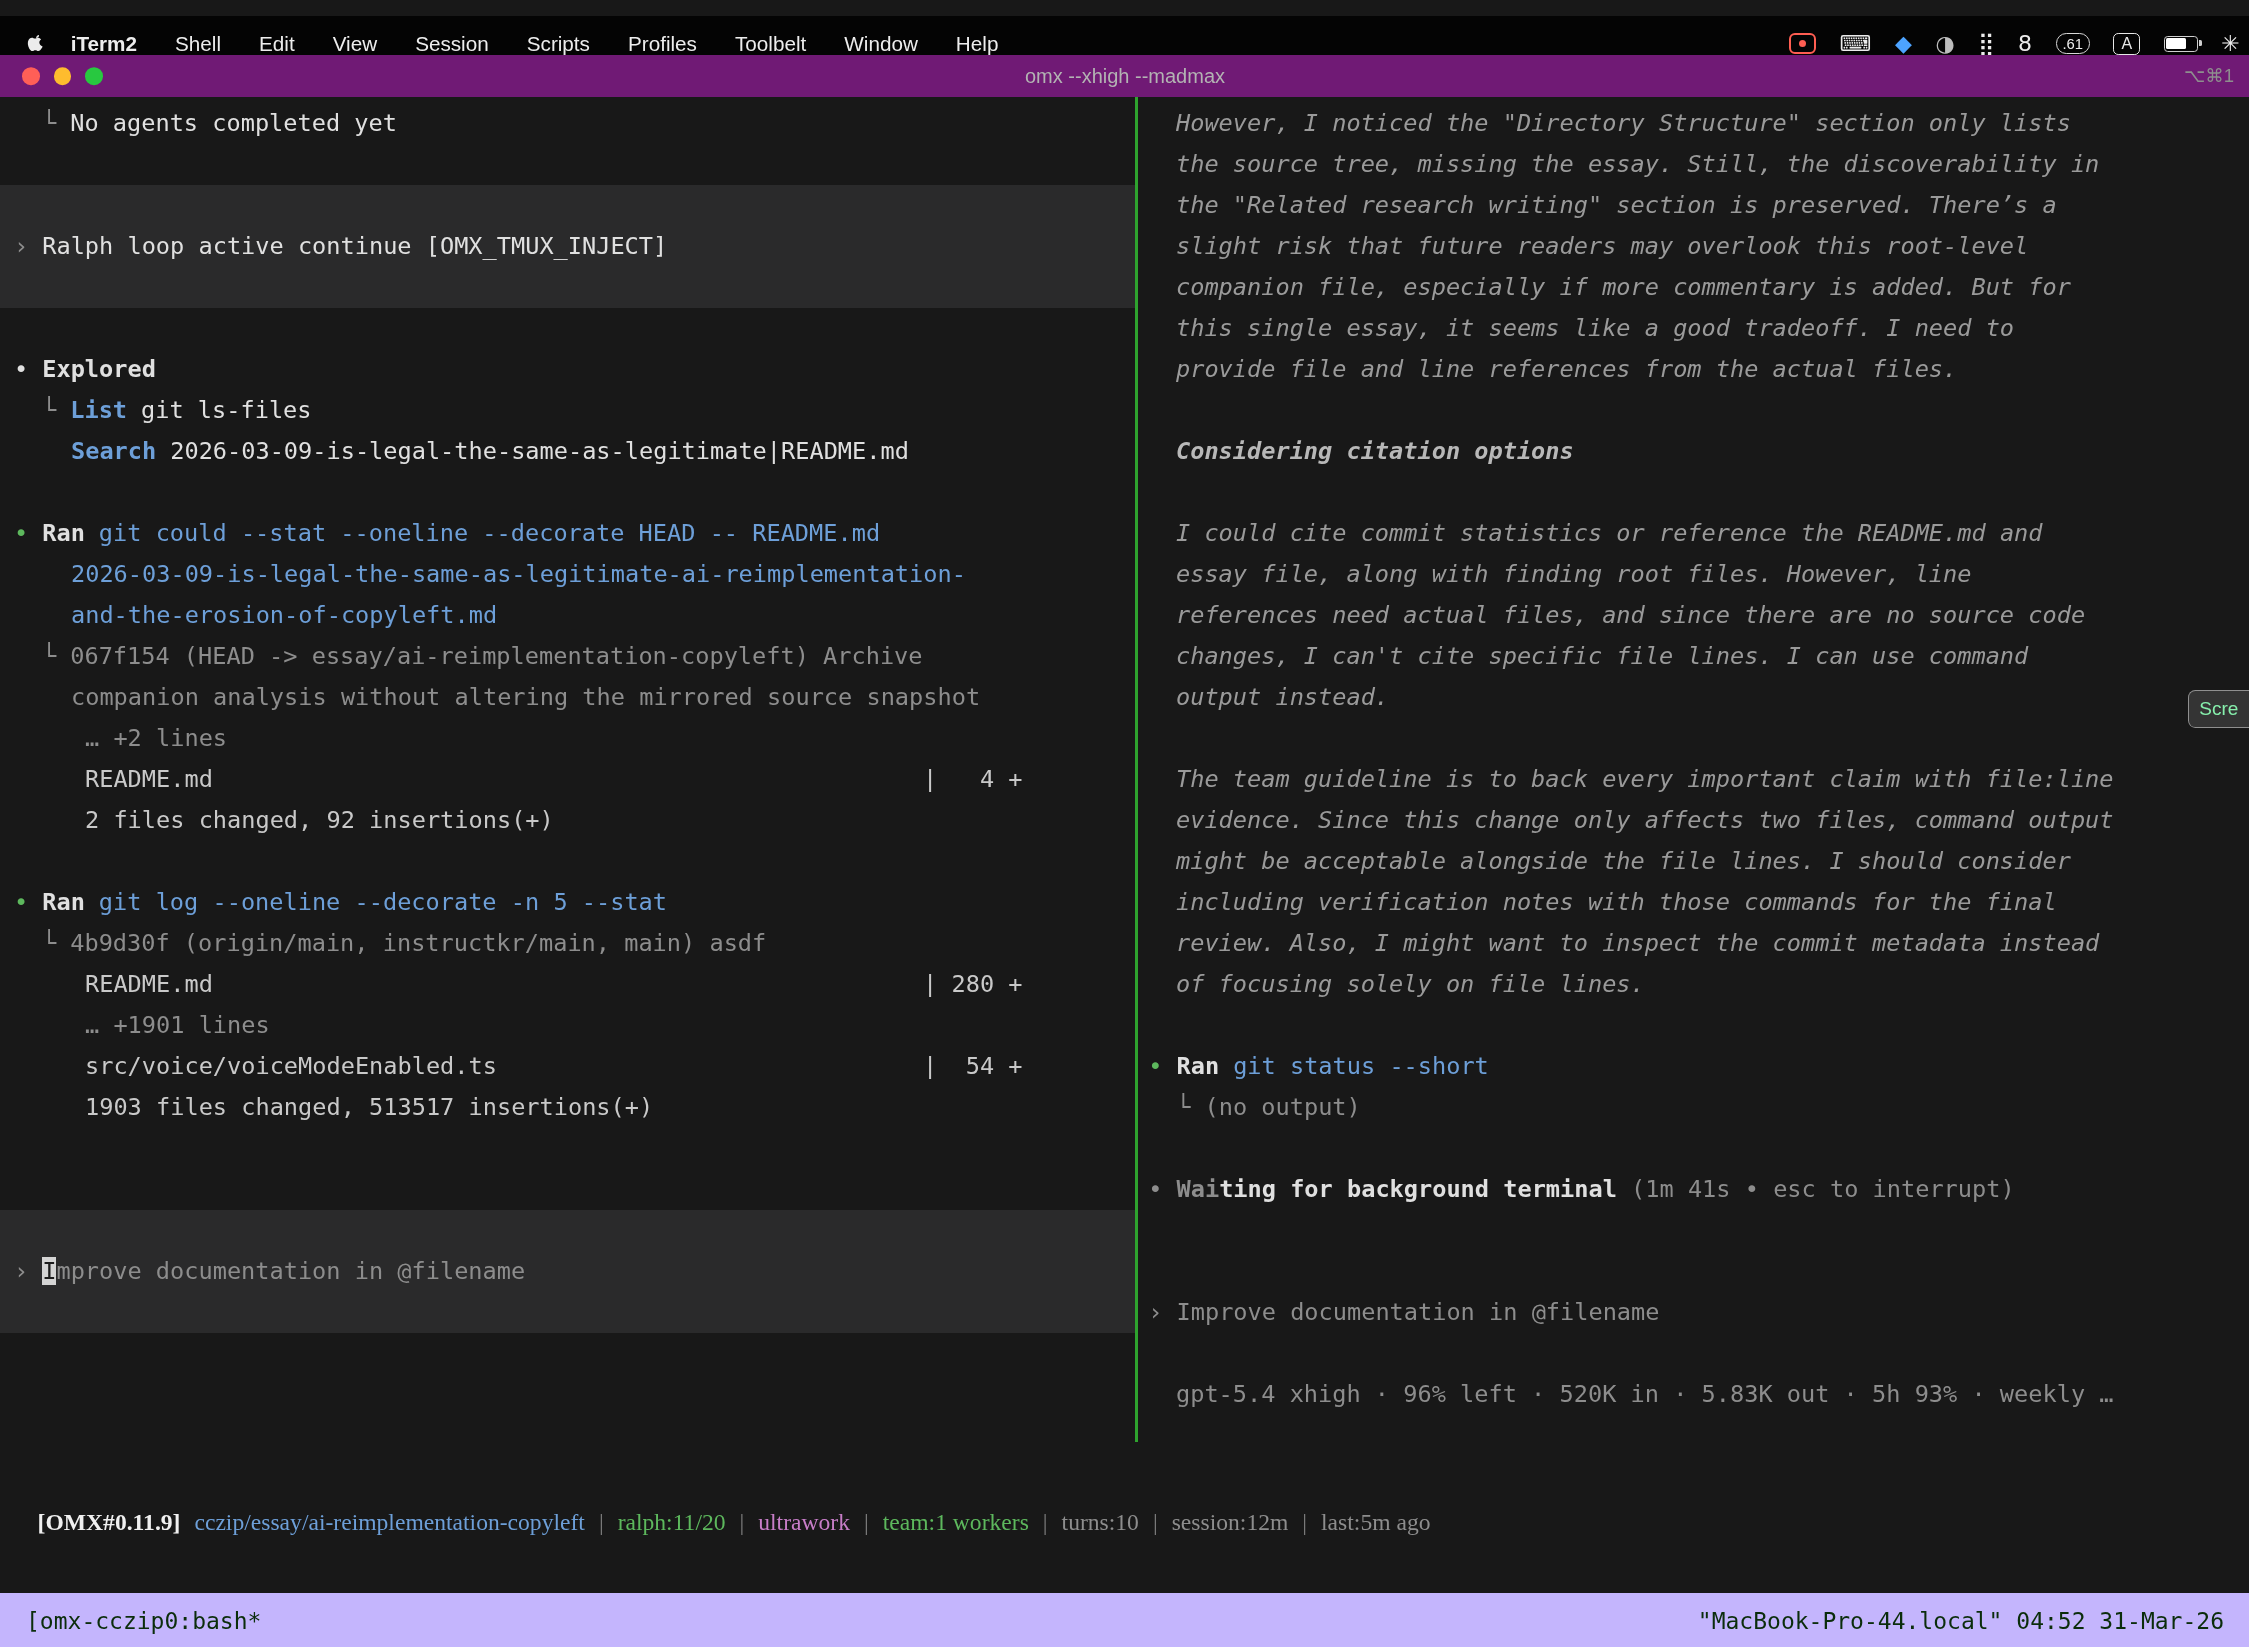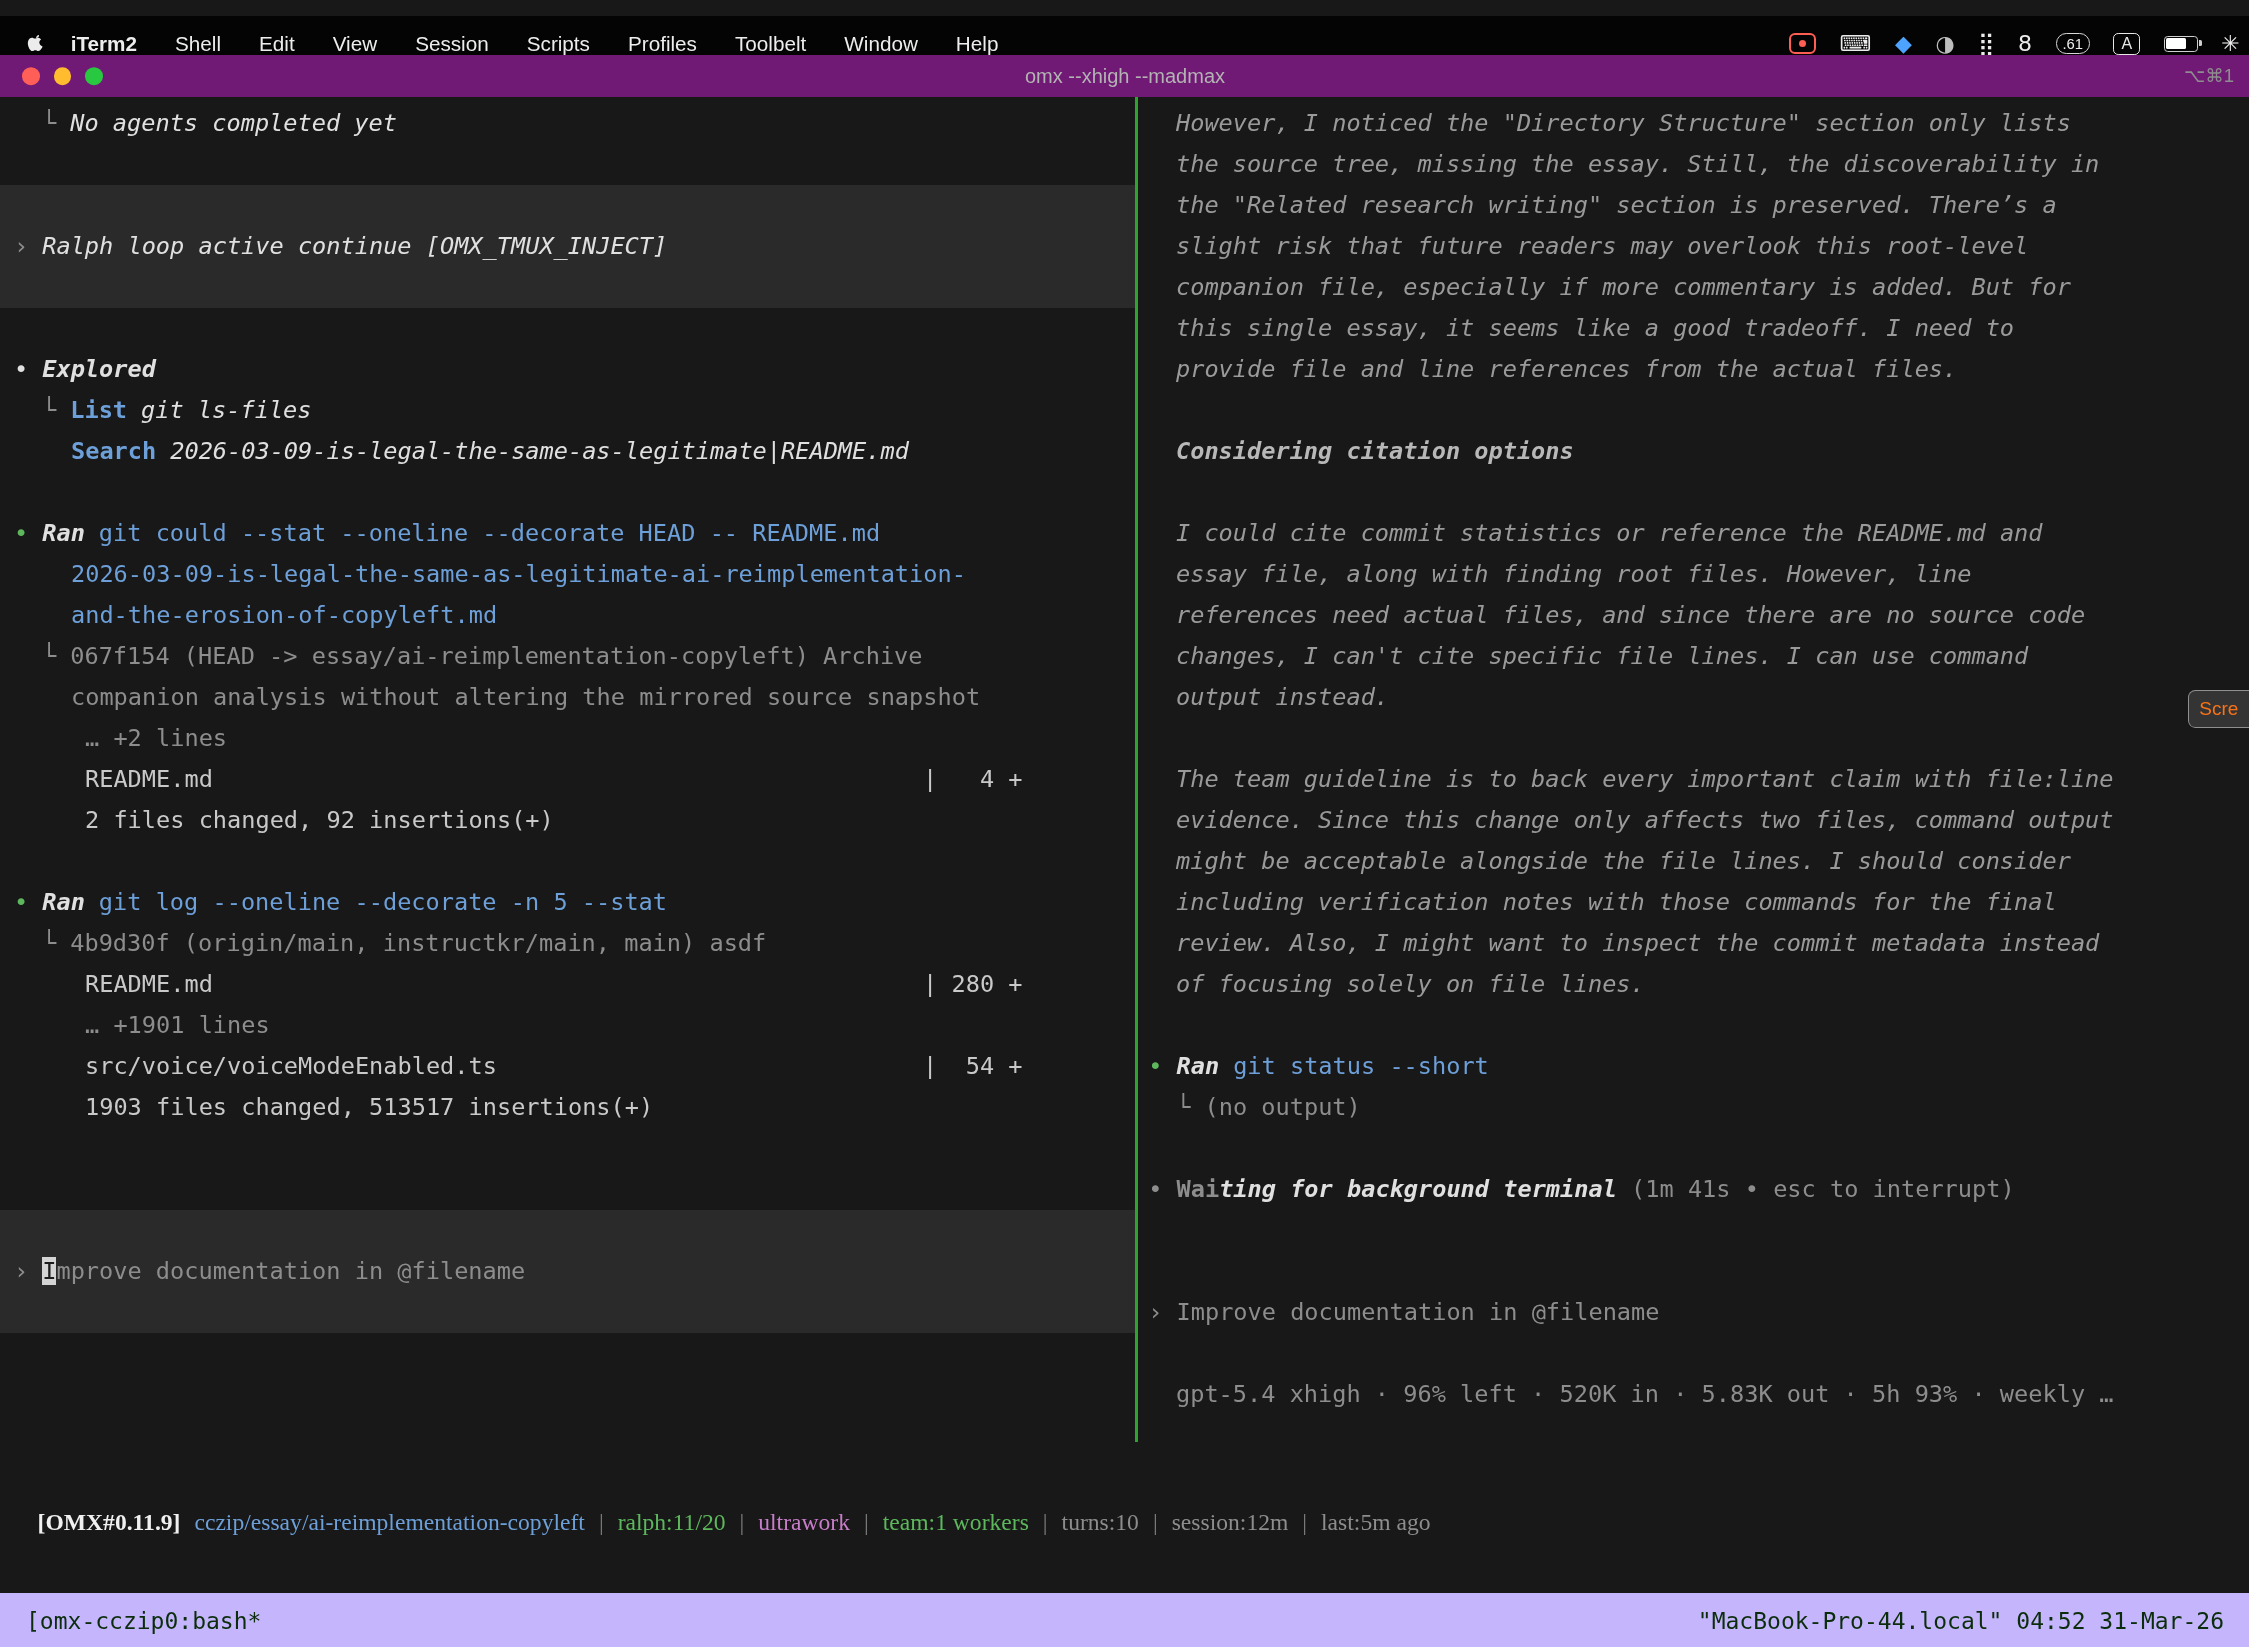--- a/index.html
+++ b/index.html
@@ -56,37 +56,37 @@
   .pane-inner { padding-top:5.9px; }
 
   .row { height:41px; line-height:41px; white-space:pre; color:#d9d9d9; overflow:hidden; }
   .blank { height:41px; }
   .pad0 { padding-left:14px; } .pad2 { padding-left:42px; } .pad4 { padding-left:71px; } .pad5 { padding-left:85px; }
   .rpad0 { padding-left:10.3px; } .rpad1 { padding-left:38px; }
 
   .strip { background:#2a2a2b; padding:41px 0; }
 
   .t-dim { color:#8d8d8d; } .t-lite { color:#c9c9c9; } .t-blue { color:#6d9fd8; }
-  .t-green { color:#5db85d; } .t-fg { color:#e0e0e0;font-style:italic; } .t-magenta { color:#c77dc7; }
+  .t-green { color:#5db85d; } .t-fg { color:#e0e0e0; } .t-magenta { color:#c77dc7; }
   .bold { font-weight:bold; }
   .g { margin-right:14px; }
   .think { font-style:italic; color:#9a9a9a; }
   .think-b { font-style:italic; color:#b8b8b8; font-weight:bold; }
   .cursor { background:#d4d4d4; color:#1c1c1c; }
 
   .omx-row { margin-top:19px; padding-left:14px; height:41px; line-height:41px; white-space:pre;font-family:Liberation Serif, serif; }
   .omx-version { color:#f0f0f0; font-weight:bold; margin-right:14px; }
   .omx-sep { color:#7d7d7d; margin:0 14px; }
 
   .tmux { position:absolute; left:0; right:0; bottom:0; height:55px; background:#c4b5fd;
     display:flex; align-items:center; justify-content:space-between; padding:0 26px;
     color:#0b2d0b; font-size:23px; white-space:pre; }
 
   .toast { position:absolute; top:690px; right:0; width:62px; height:38px; background:#343434;
-    border:1.5px solid #8f8f8f; border-right:none; border-radius:7.4px 0 0 7.4px; color:#f97316;
+    border:1.5px solid #8f8f8f; border-right:none; border-radius:7.4px 0 0 7.4px; color:#86efac;
     font-family:"Liberation Sans", sans-serif; font-size:19px; line-height:35px; padding-left:10.3px;
     overflow:hidden; z-index:5; }
 </style>
 </head>
 <body>
 
 <div class="menubar">
   <span class="apple-wrap">
     <svg width="17.7" height="20.7" viewBox="-2 0 26 28">
       <path fill="#ececec" d="M15.7 1.6c.2 1.2-.3 2.4-1 3.2-.8.9-2 1.6-3.2 1.5-.2-1.1.4-2.3 1.1-3.1.8-.9 2.1-1.5 3.1-1.6z"></path>

